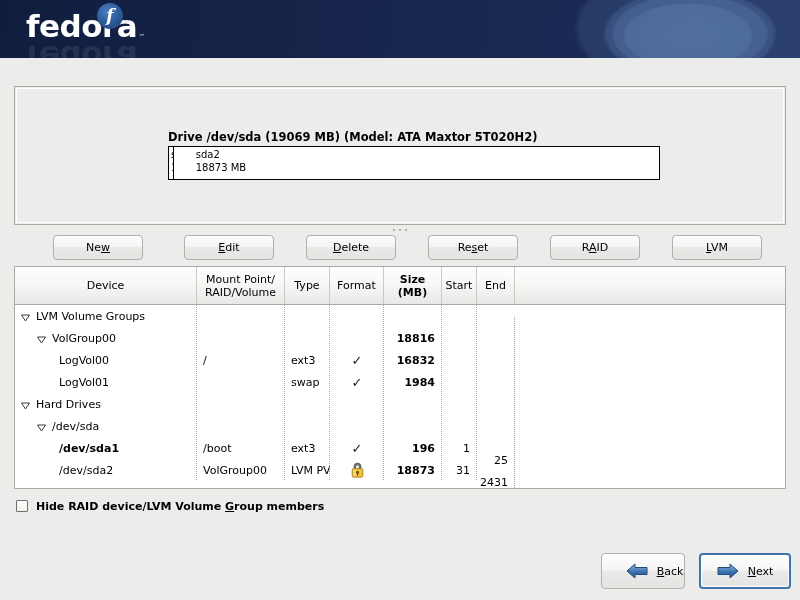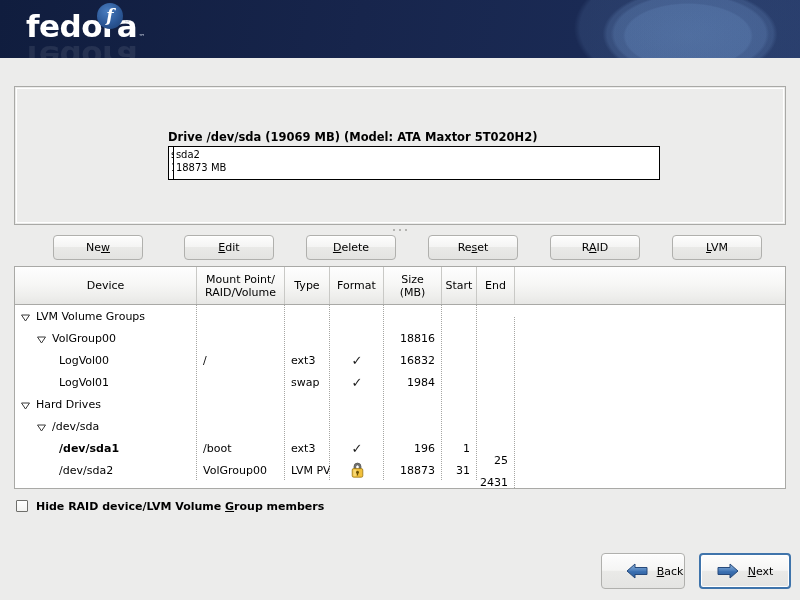--- a/index.html
+++ b/index.html
@@ -111,20 +111,21 @@
   }
   .drive-bar {
     position: absolute;
     left: 153px; top: 59px;
     width: 492px; height: 34px;
     border: 1px solid #000000;
     background: #ffffff;
     box-sizing: border-box;
     display: flex;
     overflow: hidden;
+    gap: 20px;
   }
   .part {
     position: relative;
     height: 100%;
     background: #ffffff;
     border-right: 1px solid #000000;
     box-sizing: border-box;
     overflow: hidden;
   }
   .part:last-child { border-right: none; }
@@ -249,21 +250,21 @@
   .td-format   { justify-content: center; }
   .td-size     { justify-content: flex-end; padding-right: 7px; }
   .td-start    { justify-content: flex-end; padding-right: 7px; }
   .td-end      { justify-content: flex-end; padding-right: 7px; margin-top: 24px; }
 
   
   .c-device { width: 182px; }
   .c-mount  { width: 88px; }
   .c-type   { width: 45px; }
   .c-format { width: 54px; }
-  .c-size   { width: 58px; }
+  .c-size   { width: 58px; font-weight: bold; }
   .c-start  { width: 35px; }
   .c-end    { width: 38px; }
   .c-pad    { flex: 1 1 auto; }
 
   .expander {
     display: inline-block;
     width: 9px; height: 9px;
     margin-right: 6px;
     flex: 0 0 auto;
     position: relative;

